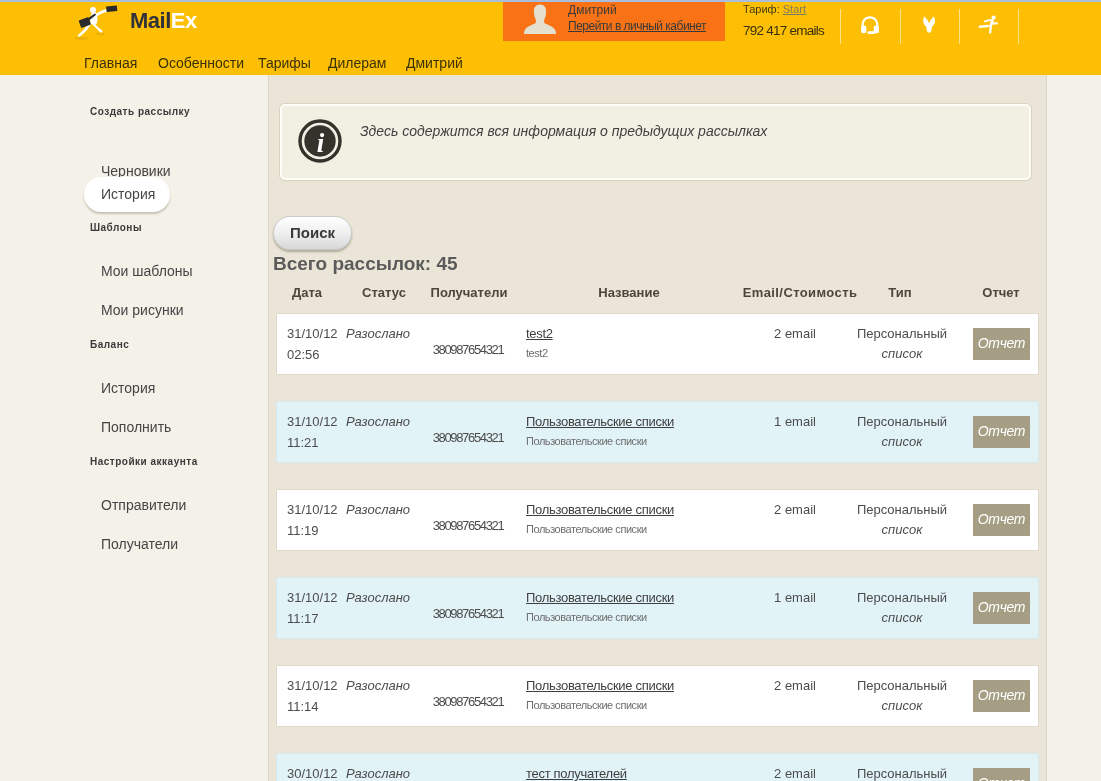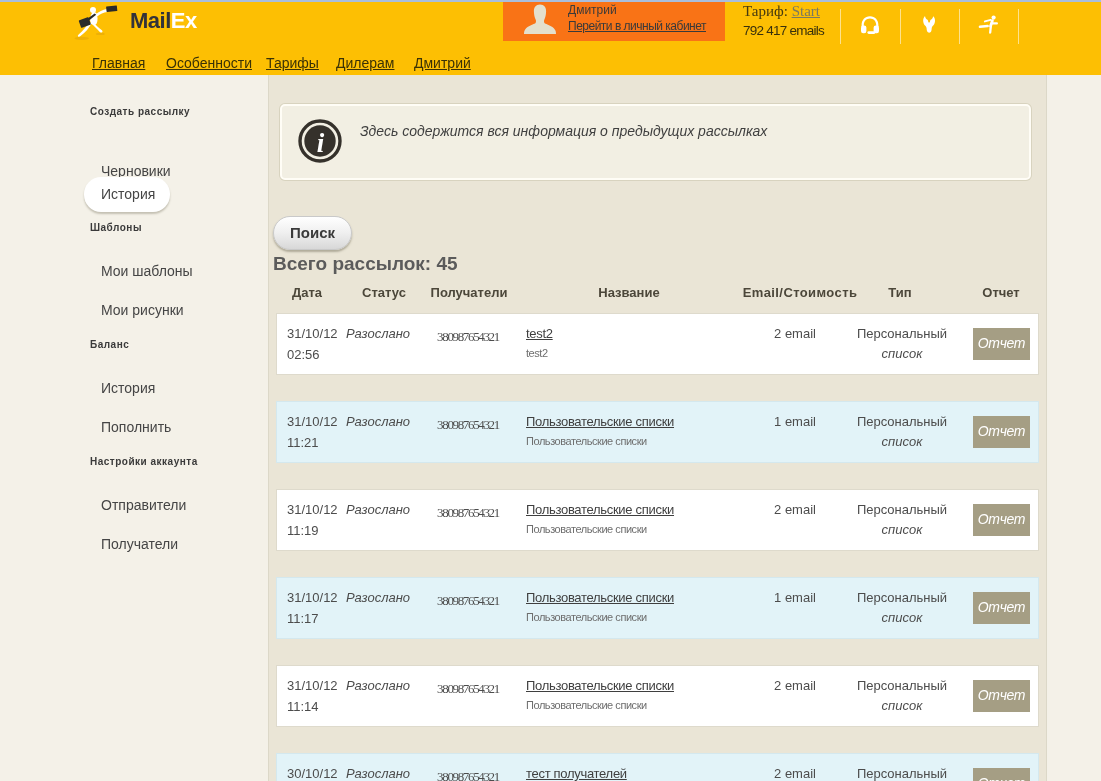--- a/index.html
+++ b/index.html
@@ -11,26 +11,26 @@
   #topline{left:0;top:0;width:1101px;height:2px;background:#a9bedd;}
   
   #header{left:0;top:2px;width:1101px;height:73px;background:#fdbf03;}
   #logoimg{left:72px;top:3px;}
   #logotext{left:130px;top:6px;font-size:22px;font-weight:bold;letter-spacing:-0.5px;color:#32323a;}
   #logotext .ex{color:#ffffff;}
   #userbox{left:503px;top:0px;width:222px;height:39px;background:#f97316;}
   #avatar{left:21px;top:7px;}
   .uname{position:absolute;left:65px;top:1px;font-size:12px;color:#3a3a3a;white-space:nowrap;}
   .ulink{position:absolute;left:65px;top:17px;font-size:12px;color:#3a3a3a;text-decoration:underline;white-space:nowrap;letter-spacing:-0.5px;}
-  #tariff{left:743px;top:1px;font-size:15px;color:#453a10;white-space:nowrap;font-family:Liberation Serif, serif;}
+  #tariff{left:743px;top:1px;font-size:11px;color:#453a10;white-space:nowrap;}
   #tariff .start{color:#7b7a60;text-decoration:underline;}
   #emails{left:743px;top:21px;font-size:13.5px;letter-spacing:-0.75px;color:#38300d;white-space:nowrap;}
   .sep{width:1px;height:35px;background:rgba(255,255,255,0.55);top:7px;}
   #nav{left:0;top:53px;width:1101px;font-size:14px;}
-  #nav a{color:#3a3206;text-decoration:underline;position:absolute;white-space:nowrap;margin-left:8px;}
+  #nav a{color:#3a3206;position:absolute;white-space:nowrap;}
   
   #sidebar{left:0;top:75px;width:268px;height:706px;background:#f4f1e8;}
   #content{left:268px;top:75px;width:779px;height:706px;background:#eae5d6;
            border-left:1px solid #dcd8c8;border-right:1px solid #dcd8c8;box-sizing:border-box;}
   #rightstrip{left:1047px;top:75px;width:54px;height:706px;background:#f4f1e8;}
   
   .mhead{position:absolute;left:90px;font-size:10px;font-weight:bold;color:#3a3a3a;white-space:nowrap;letter-spacing:0.5px;}
   .mitem{position:absolute;left:101px;font-size:14px;color:#454545;white-space:nowrap;}
   #pill{left:84px;top:102px;width:86px;height:35px;background:#ffffff;border-radius:17px;
         box-shadow:0 2px 2px rgba(125,120,100,0.4);}
@@ -49,21 +49,21 @@
   
   .th{position:absolute;top:212px;font-size:13px;font-weight:bold;color:#4c473a;transform:translateX(-50%);white-space:nowrap;}
   
   .row{position:absolute;left:276px;width:763px;height:62px;box-sizing:border-box;}
   .row.w{background:#ffffff;border:1px solid #dedacc;}
   .row.b{background:#e2f3f8;border:1px solid #d4e8ee;}
   .rc{position:absolute;font-size:13px;color:#4c4c4c;white-space:nowrap;}
   .date1{left:10px;top:12px;}
   .date2{left:10px;top:33px;}
   .status{left:101px;top:12px;transform:translateX(-50%);font-style:italic;}
-  .sender{left:191px;top:15px;font-size:13px;letter-spacing:-1.35px;transform:translateX(-50%);font-family:Liberation Serif, serif;}
+  .sender{left:191px;top:28px;font-size:13px;letter-spacing:-1.35px;transform:translateX(-50%);}
   .name{left:249px;top:12px;}
   .name a{color:#3f3f3f;} .name{letter-spacing:-0.3px;}
   .sub{left:249px;top:33px;font-size:11px;color:#6e6e6e;letter-spacing:-0.45px;}
   .email{left:518px;top:12px;transform:translateX(-50%);}
   .tip1{left:625px;top:12px;transform:translateX(-50%);}
   .tip2{left:625px;top:32px;transform:translateX(-50%);font-style:italic;}
   .report{left:696px;top:14px;width:57px;height:32px;background:#a59e84;
           font-style:italic;font-size:14px;letter-spacing:-0.35px;color:#ffffff;text-align:center;line-height:31px;}
 </style>
 </head>

